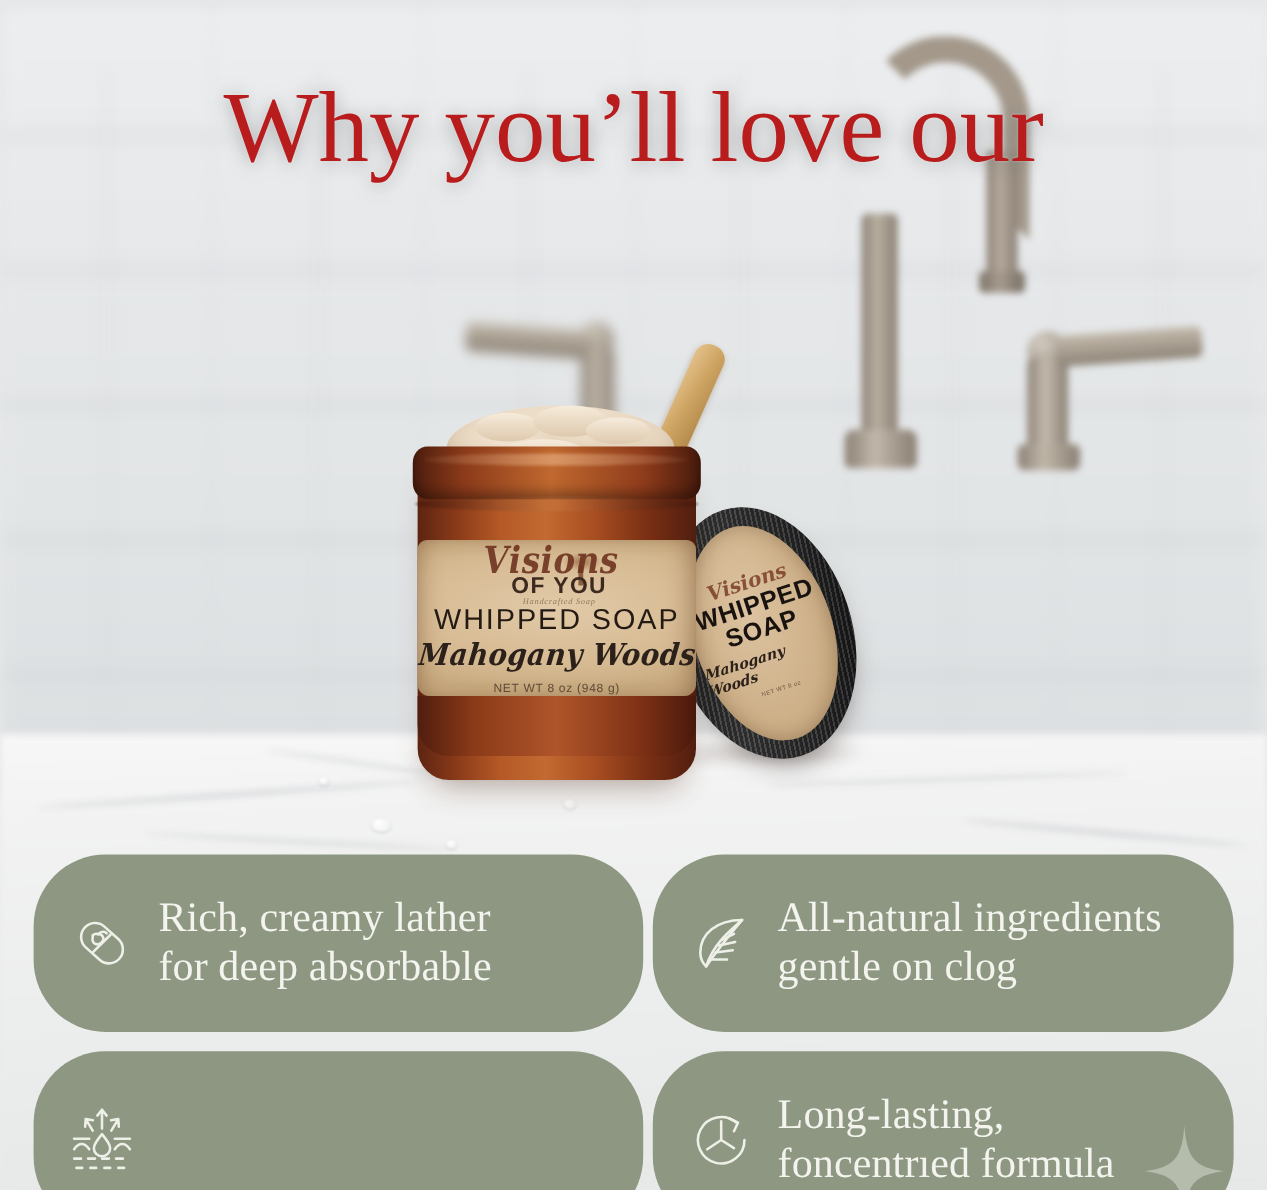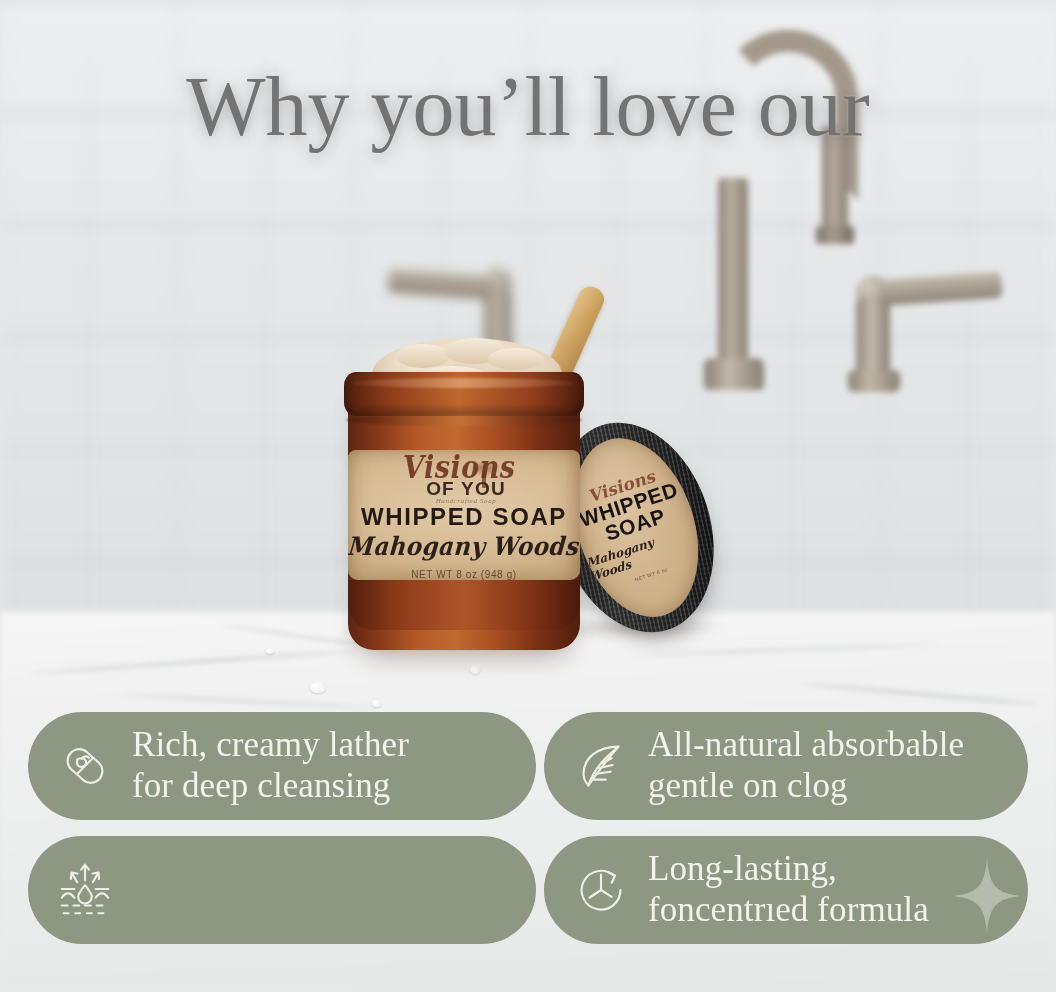--- a/index.html
+++ b/index.html
@@ -185,21 +185,21 @@
     font-family:"Liberation Sans", sans-serif; font-weight:700;
     font-size:19px; letter-spacing:1.2px; color:#3c2a1f;
   }
   .brand-tag {
     position:absolute; left:16px; top:41px; width:122px; text-align:center;
     font-family:"Liberation Serif", serif; font-style:italic;
     font-size:7px; letter-spacing:.6px; color:#7a5a44; opacity:.75;
   }
   .label-product {
     margin-top:6px;
-    font-family:"Liberation Sans", sans-serif; font-weight:700;
+    font-family:"Liberation Sans", sans-serif; font-weight:400;
     font-size:24px; letter-spacing:1.6px; color:#241a14;
   }
   .label-scent {
     margin-top:1px;
     font-family:"DejaVu Serif", serif; font-style:italic; font-weight:700;
     font-size:23px; color:#2b211a; transform:skewX(-6deg) scaleY(1.1);
     letter-spacing:.4px;
   }
   .label-net {
     margin-top:10px;
@@ -259,36 +259,36 @@
   }
   .lid-shadow {
     position:absolute; left:-6px; top:196px; width:170px; height:22px; border-radius:50%;
     background:radial-gradient(ellipse at center, rgba(110,95,85,.40), rgba(110,95,85,0) 72%);
     filter:blur(5px);
   }
 
   
   .headline {
     position:absolute; left:0; top:66px; width:1056px;
-    text-align:center; color:#737373;
+    text-align:center; color:#b91c1c;
     font-family:"Liberation Serif", serif;
     font-size:84px; line-height:.98; letter-spacing:0px;
     text-shadow:0 2px 14px rgba(120,120,120,.55), 0 0 2px rgba(255,255,255,.5);
   }
   .headline .ln { display:block; }
   .headline .ln2 { margin-top:6px; }
 
   
   .cards {
     position:absolute; left:28px; top:712px;
     width:1000px;
     display:grid; grid-template-columns:508px 484px; gap:16px 8px;
   }
   .card {
-    height:108px; border-radius:60px;
+    height:148px; border-radius:60px;
     background:#8d9782;
     display:flex; align-items:center; gap:16px;
     padding:0 18px 0 26px;
     overflow:visible;
     position:relative;
   }
   .card .icon { flex:0 0 auto; width:62px; height:62px; display:block; }
   .card .icon svg { display:block; width:62px; height:62px; }
   .card-text {
     color:#f4f4ee; font-family:"Liberation Serif", serif;
@@ -400,34 +400,34 @@
       <span class="icon">
         <svg viewBox="0 0 64 64" fill="none" stroke="#eef0e8" stroke-width="2.2" stroke-linecap="round" stroke-linejoin="round">
           <rect x="12" y="20" width="40" height="24" rx="12" transform="rotate(42 32 32)"></rect>
           <line x1="24.5" y1="39.5" x2="39.5" y2="24.5"></line>
           <path d="M24 25c4-2 8-1 9 2s-2 6-5 6-5-3-4-6z"></path>
           <path d="M28.5 24.5c2.5-3 6-3 7.5-1"></path>
         </svg>
       </span>
       <span class="card-text">
         <span class="l1">Rich, creamy lather</span>
-        <span class="l2">for deep cleansing</span>
+        <span class="l2">for deep absorbable</span>
       </span>
     </div>
 
     <div class="card clip">
       <span class="icon">
         <svg viewBox="0 0 64 64" fill="none" stroke="#eef0e8" stroke-width="2.2" stroke-linecap="round" stroke-linejoin="round">
           <path d="M50 12C28 12 14 24 14 40c0 5 2 9 5 12C25 34 36 24 50 12z"></path>
           <path d="M19 52C30 36 39 25 50 12"></path>
           <path d="M30 34l14-3M27 40l15-2M24 46l13 0M33 29l10-5"></path>
         </svg>
       </span>
       <span class="card-text">
-        <span class="l1">All-natural absorbable</span>
+        <span class="l1">All-natural ingredients</span>
         <span class="l2">gentle on clog</span>
       </span>
     </div>
 
     <div class="card">
       <span class="icon">
         <svg viewBox="0 0 64 64" fill="none" stroke="#eef0e8" stroke-width="2.2" stroke-linecap="round" stroke-linejoin="round">
           <path d="M32 6v16M32 6l-4 5M32 6l4 5"></path>
           <path d="M18 14l6 10M18 14l-0.5 6.5M18 14l6.2 1"></path>
           <path d="M46 14l-6 10M46 14l0.5 6.5M46 14l-6.2 1"></path>

